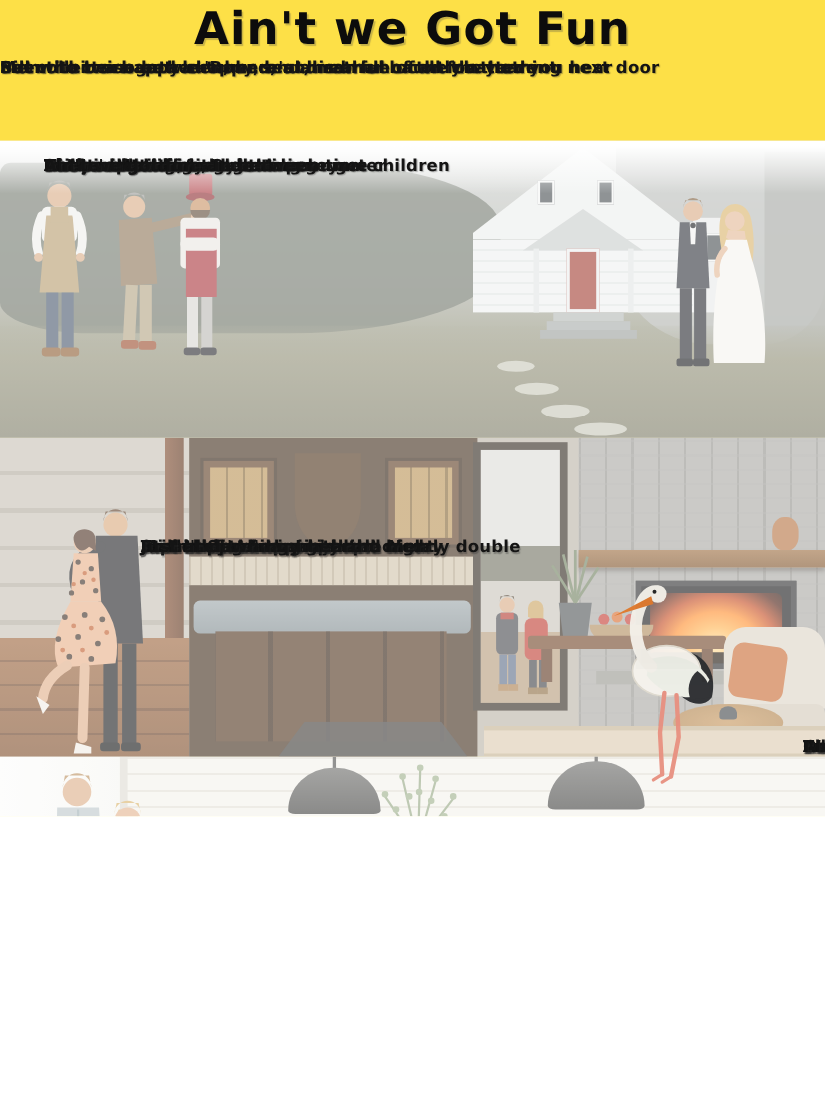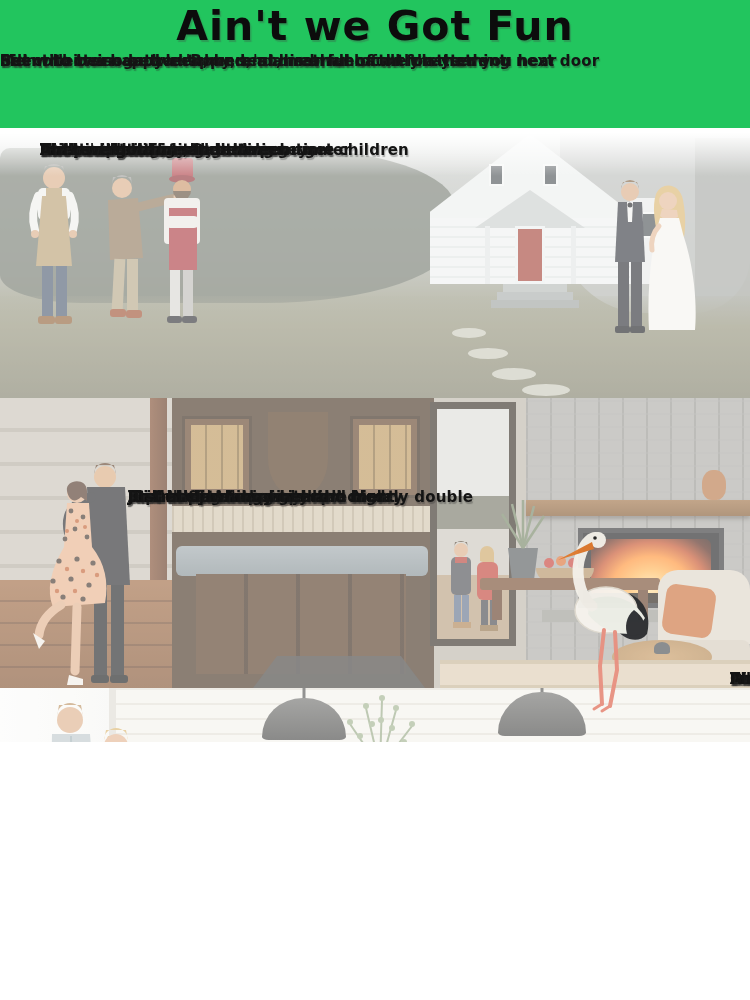--- a/index.html
+++ b/index.html
@@ -1,17 +1,17 @@
 <!DOCTYPE html>
 <html style="--text: #141414; --cottage-door-red: #a03b30; --fire-orange: #ff8c2a; --butcher-red: #a8333a; --polka-dress-orange: #e8b088; --pregnant-dress-mauve: #a08298; --toddler-sweater-blue: #a9cede;"><head>
 <meta charset="utf-8">
 <style>
   html,body{margin:0;padding:0;background:#fff;}
   #page{position:relative;width:750px;height:742px;margin:0 auto;overflow:hidden;
-        background:#22c55e;font-family:"DejaVu Sans","Liberation Sans",sans-serif;}
+        background:#fde047;font-family:"DejaVu Sans","Liberation Sans",sans-serif;}
   #page *{position:absolute;box-sizing:border-box;}
 
   
   .title{top:2px;left:0;width:750px;text-align:center;font-size:41px;font-weight:900;
          letter-spacing:1px;color:#0c0c0c;z-index:10;
          text-shadow:1.5px 2px 1px rgba(70,70,70,.30);}
   .lyric{z-index:10;font-weight:700;color:var(--text,#141414);font-size:15px;
          letter-spacing:.2px;text-shadow:1px 1.5px 1px rgba(40,40,40,.32);}
   .lyric .line{position:static;white-space:nowrap;}
   #intro-verse{top:52px;left:0;width:750px;text-align:center;}

